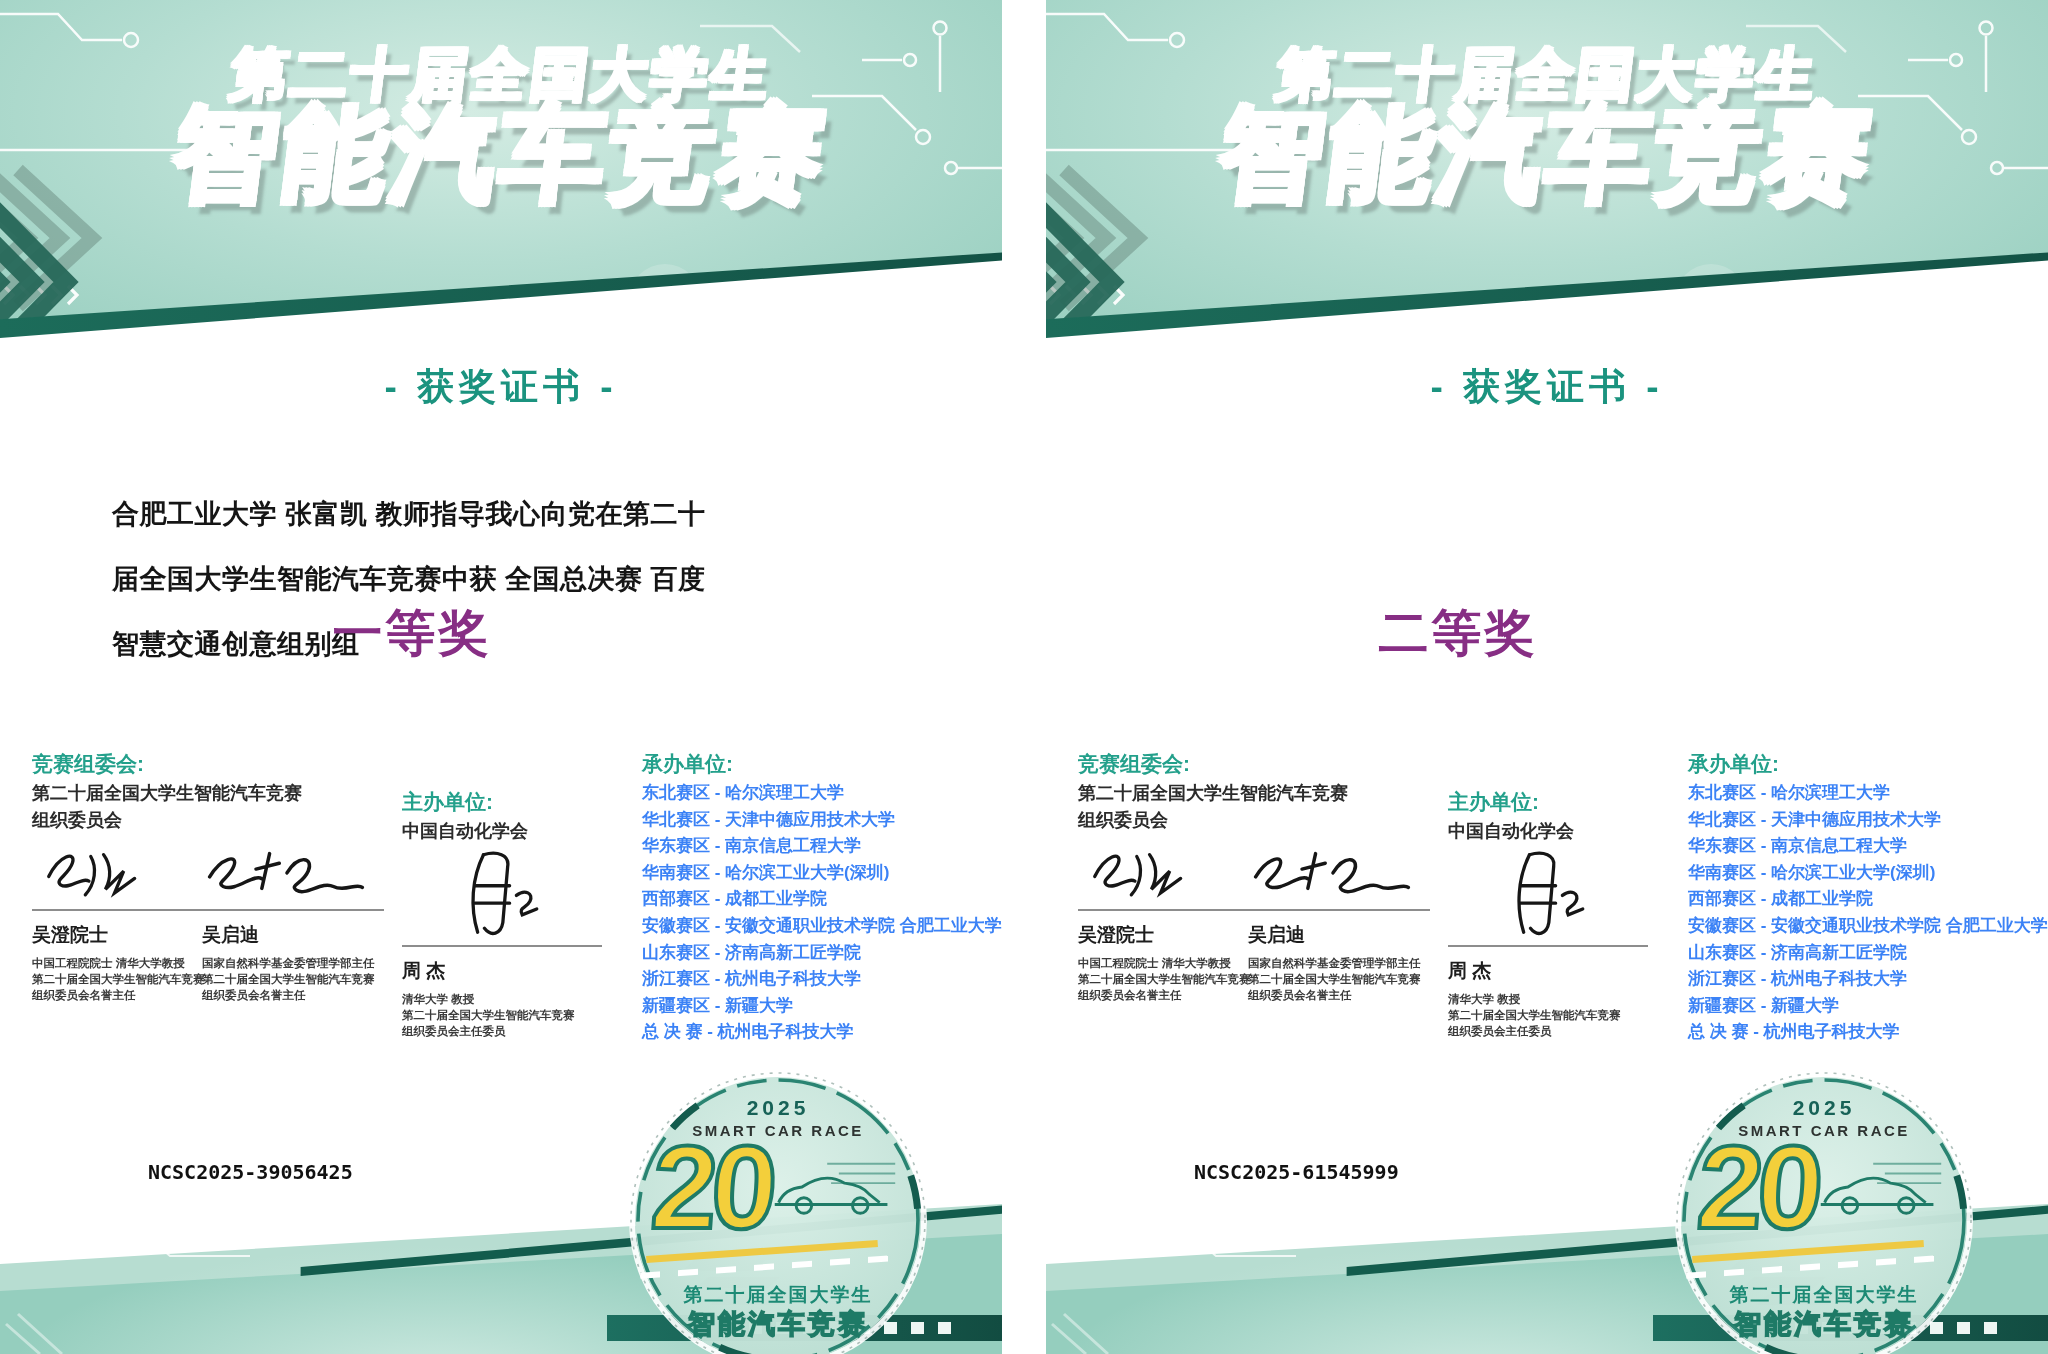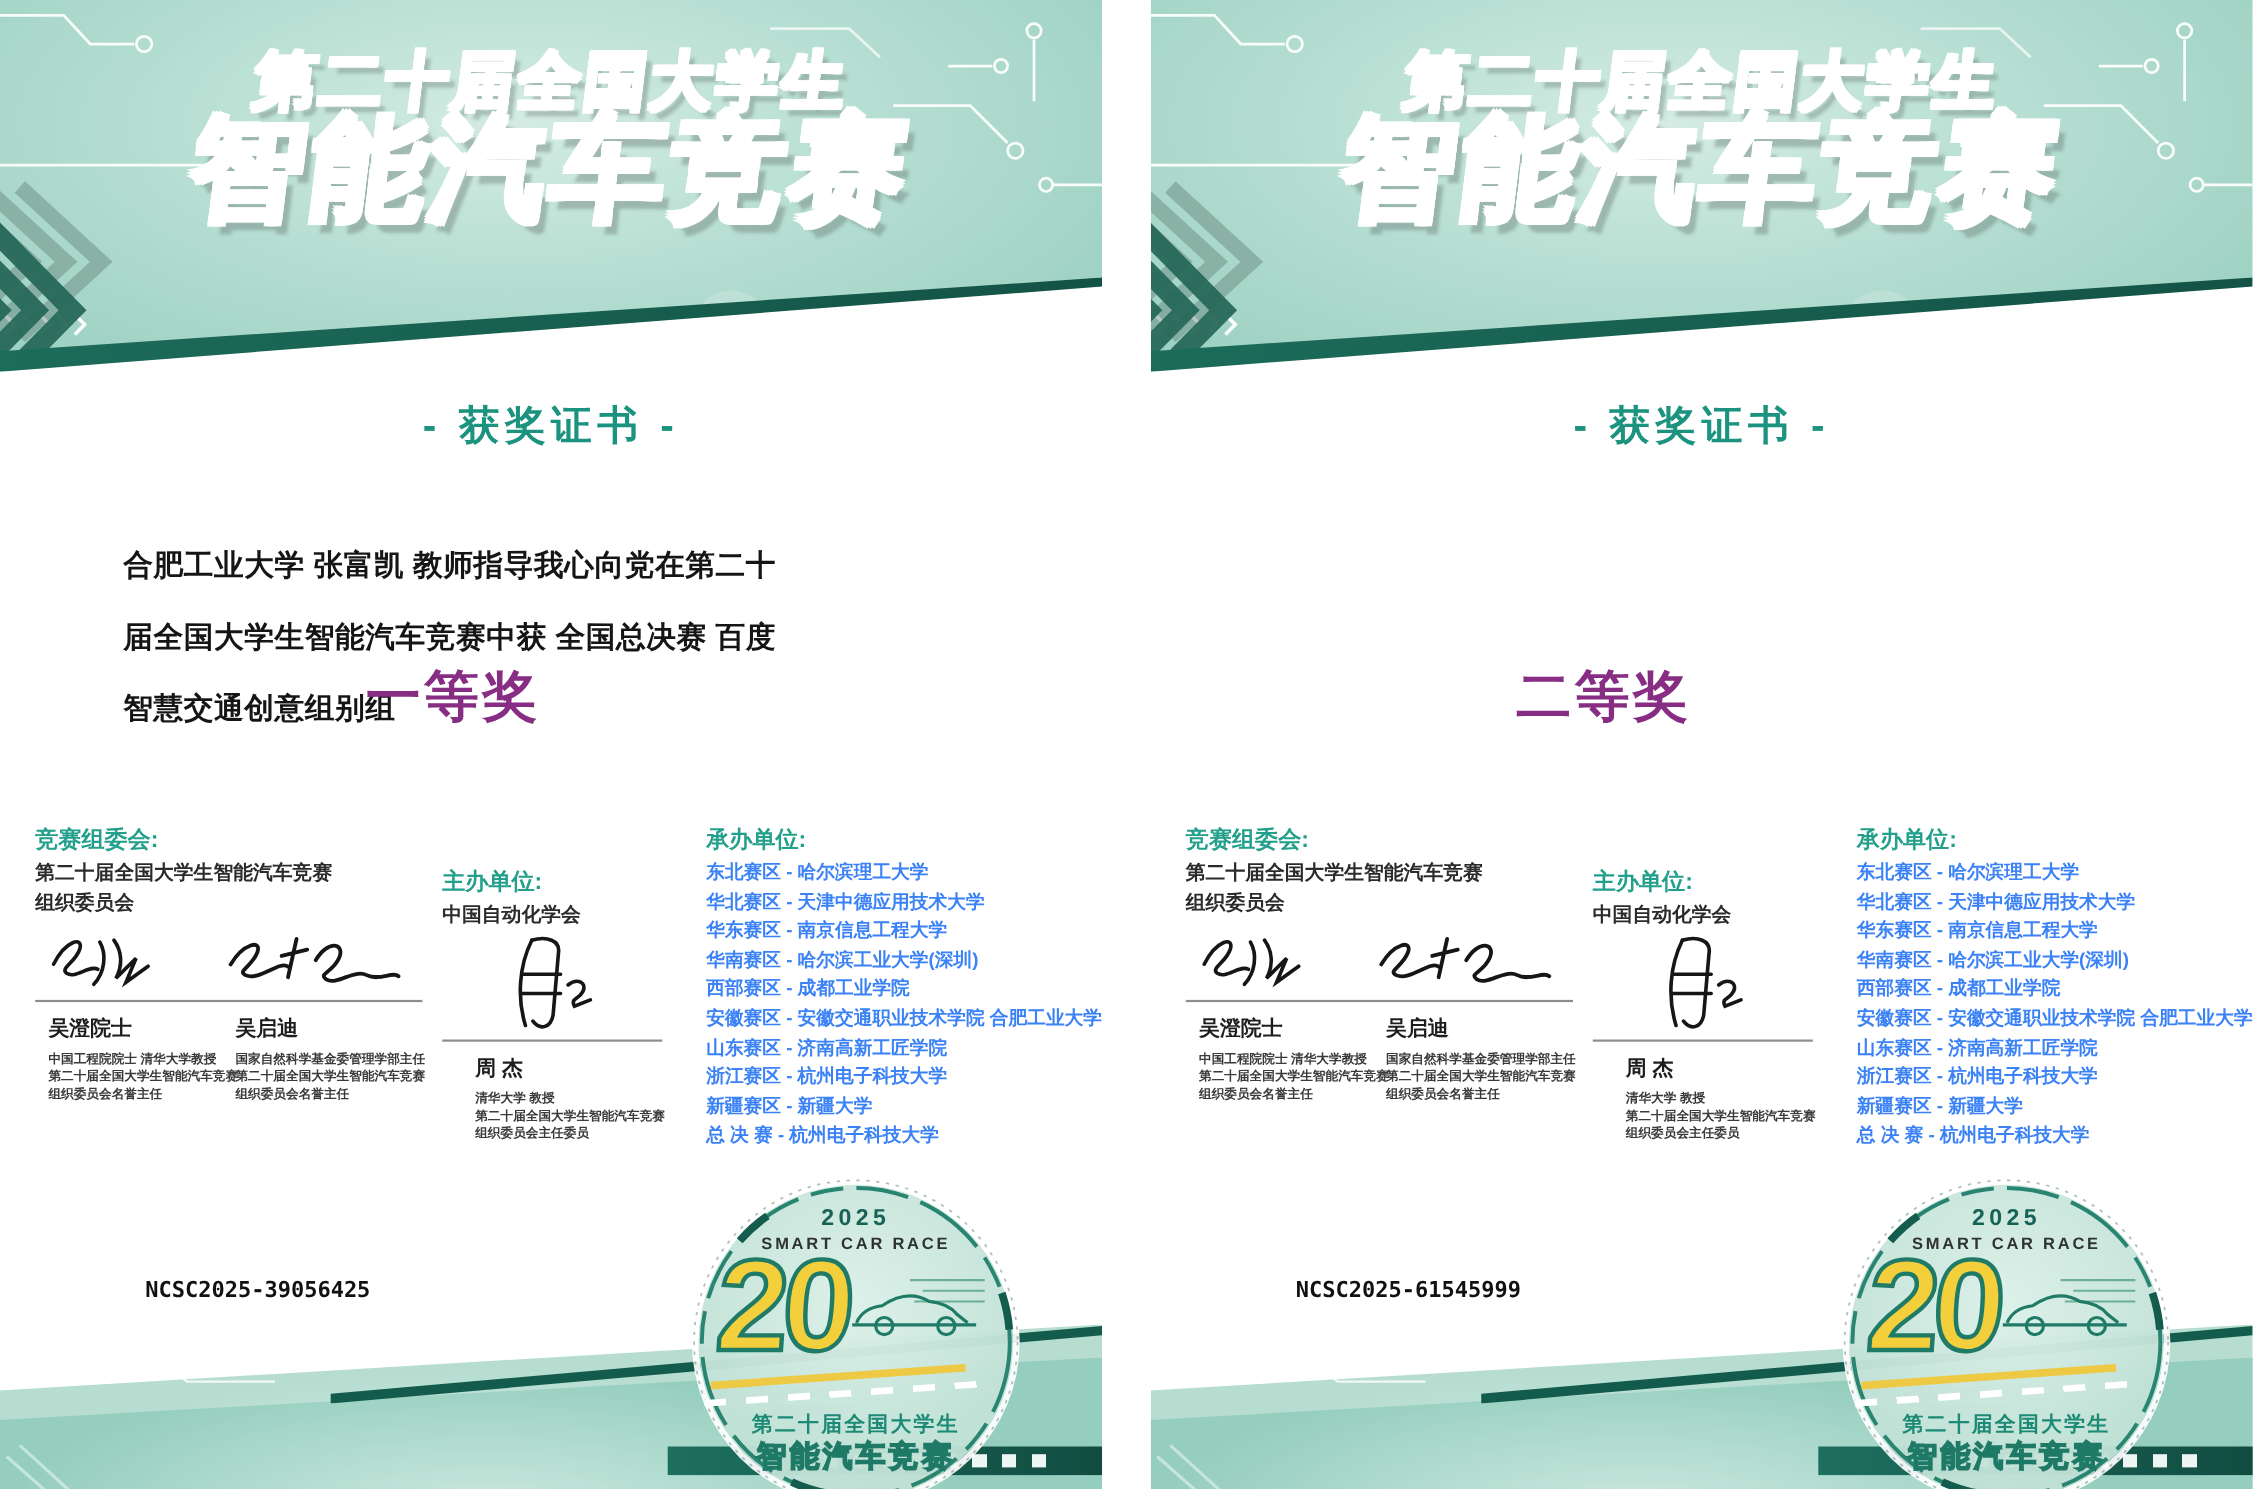--- a/index.html
+++ b/index.html
@@ -45,30 +45,30 @@
   .col1{left:2px;width:352px;} .col2{left:372px;width:200px;margin-top:38px;} .col3{left:612px;width:338px;}
   .col-label{font-size:21px;font-weight:900;color:#23a08b;line-height:24px;margin-bottom:4px;}
   .org-line{font-size:18px;font-weight:700;color:#2b2b2b;line-height:27px;white-space:nowrap;}
   .sig-row{position:relative;}
   .col1 .sig-row{height:75px;} .col2 .sig-row{height:100px;}
   .sig{position:absolute;}
   .sig-wucheng{left:6px;top:6px;width:122px;height:64px;}
   .sig-wuqidi{left:168px;top:8px;width:172px;height:58px;}
   .sig-zhou{left:52px;top:2px;width:88px;height:92px;}
   .divider{border-top:2px solid #8d8d8d;width:100%;}
-  .signer-row{display:flex;margin-top:11px;justify-content:flex-end;}
+  .signer-row{display:flex;margin-top:11px;}
   .signer{width:170px;flex:none;}
   .signer-name{font-size:19px;font-weight:800;color:#1d1d1d;margin-bottom:7px;white-space:nowrap;}
   .signer-title{font-size:11.5px;font-weight:700;color:#3a3a3a;line-height:16px;white-space:nowrap;}
   .col2 .signer-row{margin-top:11px;}
   .org-items{margin-top:4px;}
   .org-item{font-size:17px;font-weight:700;color:#3b82f6;line-height:26.6px;white-space:nowrap;}
 
   
-  .cert-number{position:absolute;left:132px;top:1160px;font-family:"DejaVu Sans Mono",monospace;
+  .cert-number{position:absolute;left:148px;top:1160px;font-family:"DejaVu Sans Mono",monospace;
     font-size:20px;font-weight:700;color:#111;letter-spacing:0;}
 
   
   .footer{position:absolute;left:0;bottom:0;width:100%;height:150px;z-index:1;}
   .f-light{position:absolute;inset:0;clip-path:polygon(0 40%,100% 0,100% 100%,0 100%);
     background:#b7ddd1;}
   .f-main{position:absolute;inset:0;clip-path:polygon(0 58%,100% 20%,100% 100%,0 100%);
     background:#95cebe;}
   .f-curve{position:absolute;inset:0;
     background:radial-gradient(ellipse 62% 130% at 44% 118%,rgba(213,237,229,.9),rgba(213,237,229,0) 70%);}

